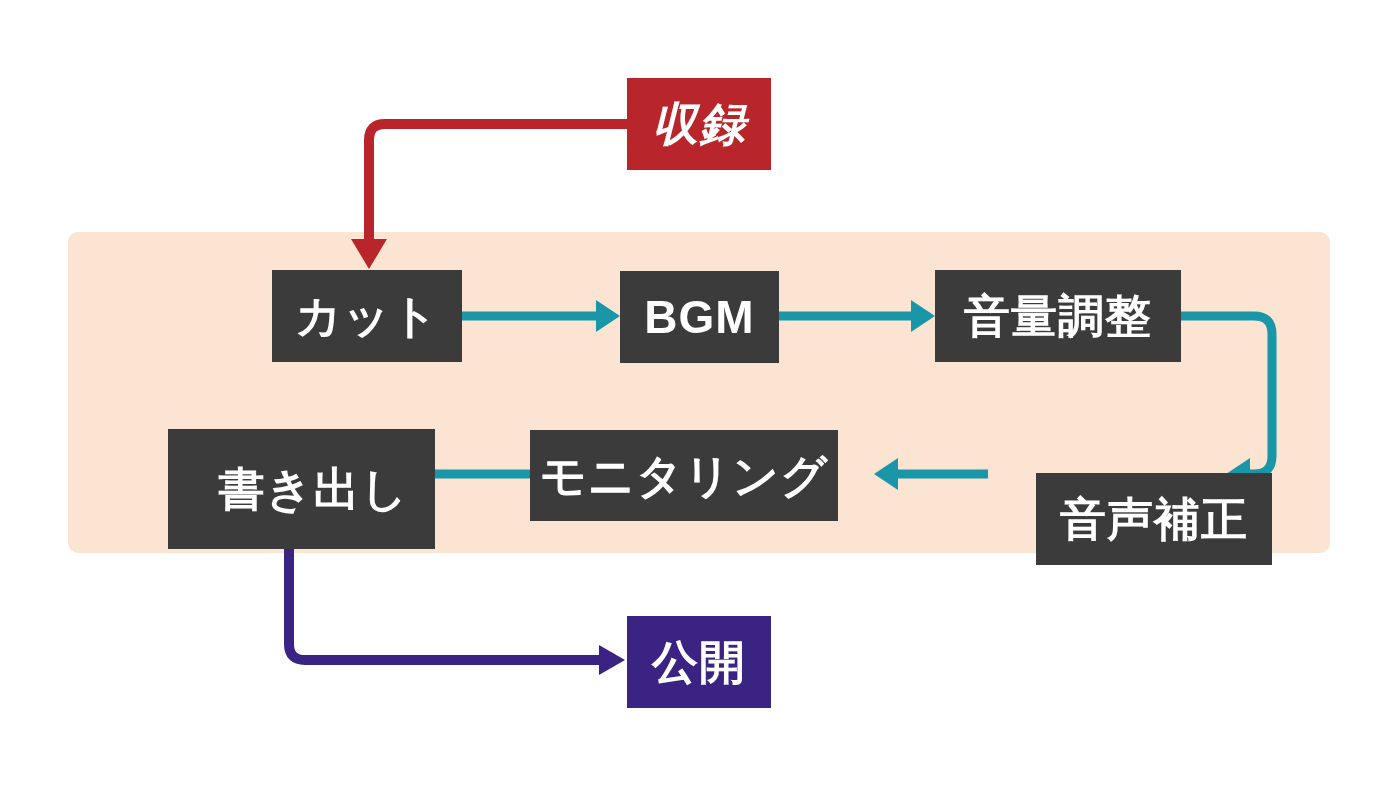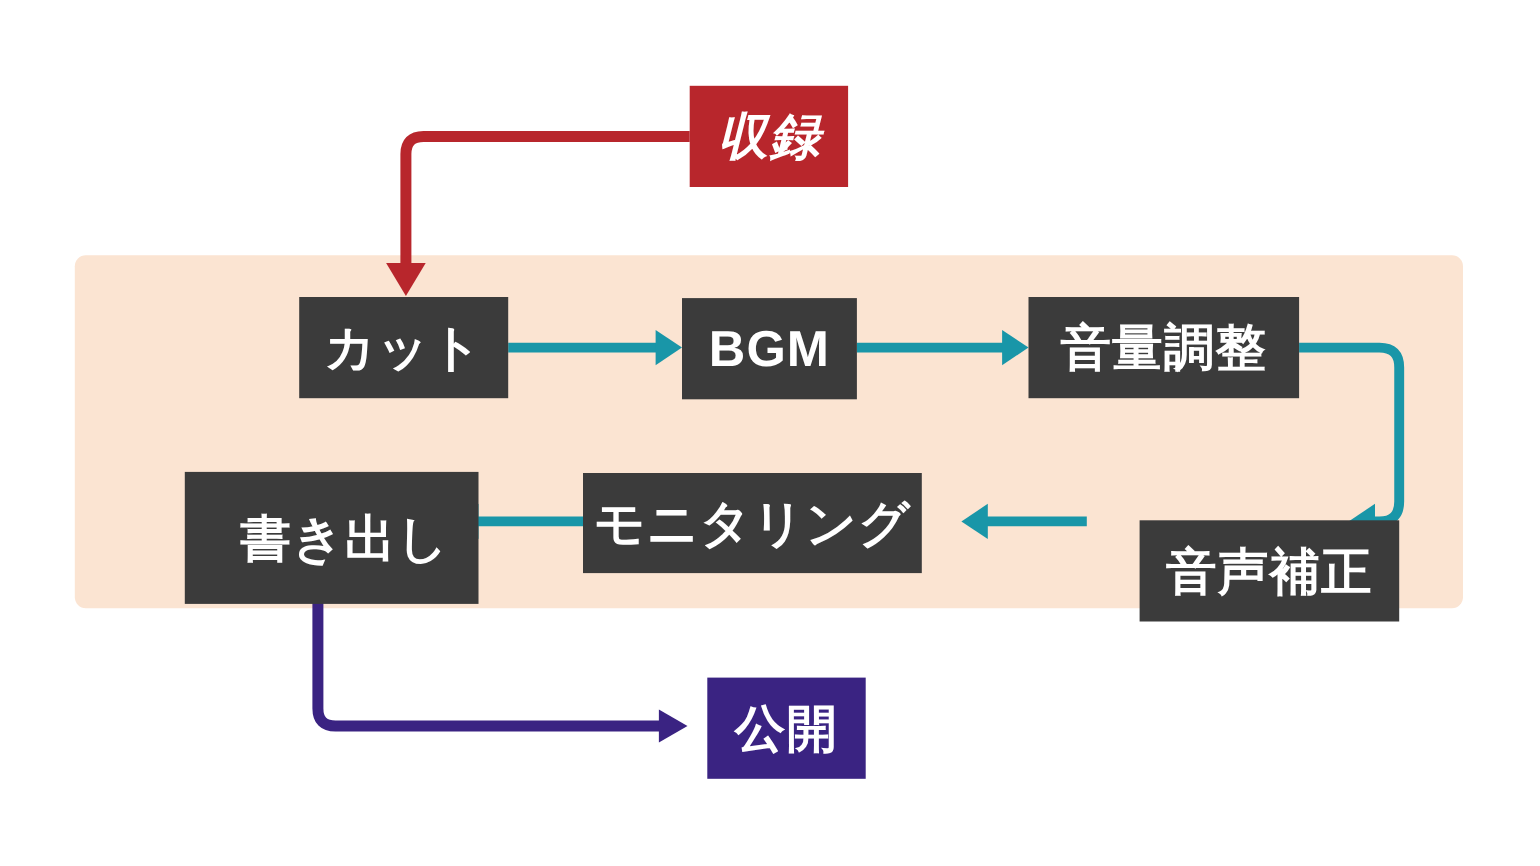--- a/index.html
+++ b/index.html
@@ -41,21 +41,21 @@
   .node.record  { background: var(--record-box, #b8262c); }
   .node.publish { background: var(--publish-box, #3a2382); }
 
   .n-record     { left: 627px; top: 78px;  width: 144px; height: 92px; font-style: italic; }
   .n-cut        { left: 272px; top: 270px; width: 190px; height: 92px; text-align: center; }
   .n-bgm        { left: 620px; top: 271px; width: 159px; height: 92px; }
   .n-volume     { left: 935px; top: 270px; width: 246px; height: 92px; }
   .n-audiofix   { left: 1036px; top: 429px; width: 236px; height: 92px; margin-top: 44px; }
   .n-monitoring { left: 530px; top: 430px; width: 308px; height: 91px; }
   .n-export     { left: 168px; top: 429px; width: 243px; height: 120px; padding-left: 24px; }
-  .n-publish    { left: 627px; top: 616px; width: 144px; height: 92px; margin-left: 16px; }
+  .n-publish    { left: 627px; top: 616px; width: 144px; height: 92px; }
 
   svg.arrows {
     position: absolute;
     left: 0; top: 0;
     width: 1400px;
     height: 787px;
     pointer-events: none;
   }
   .stroke-record  { stroke: var(--arrow-record, #b8262c); stroke-width: 10; fill: none; }
   .fill-record    { fill: var(--arrow-record, #b8262c); }

